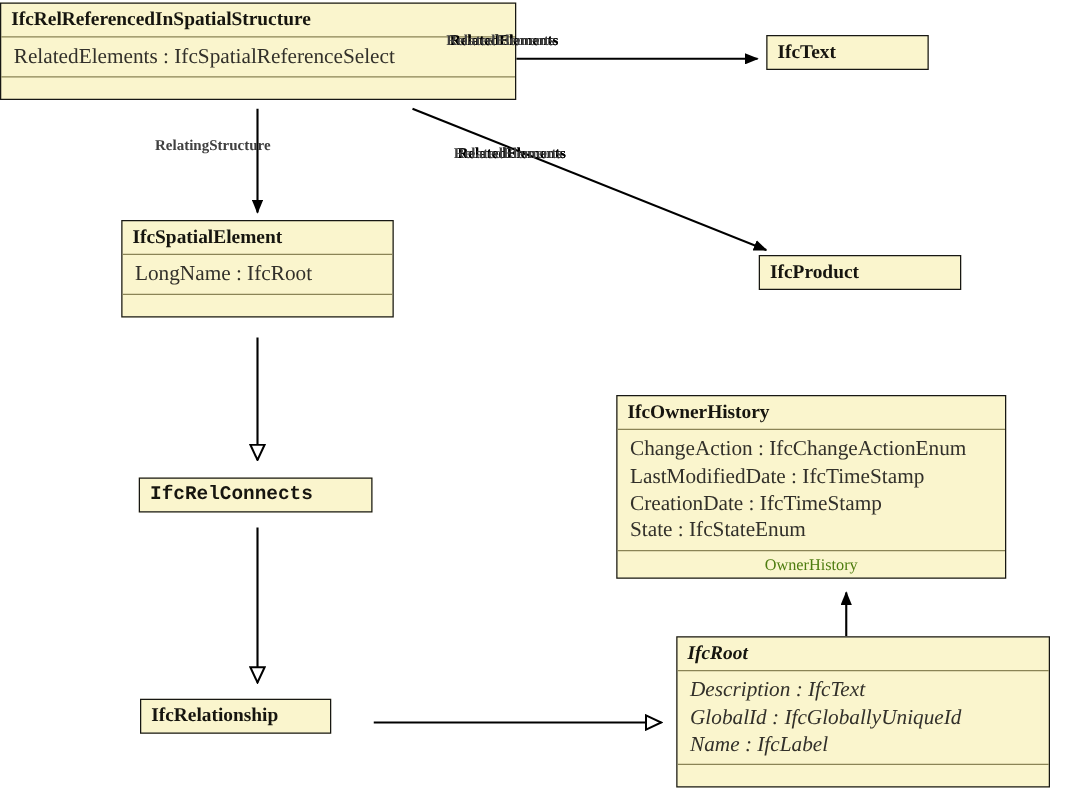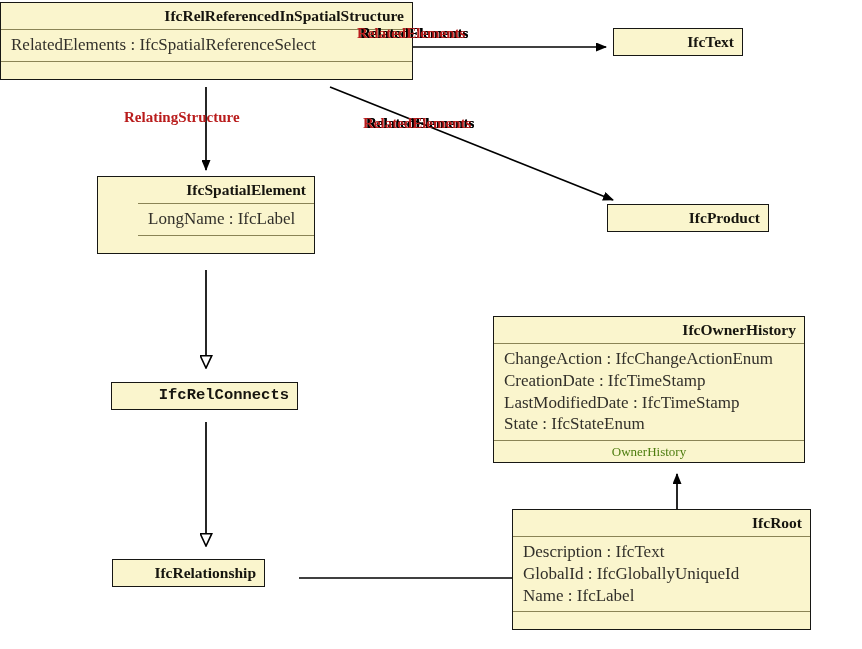--- a/index.html
+++ b/index.html
@@ -24,21 +24,21 @@
     pointer-events: none;
   }
   .uml-class {
     position: absolute;
     box-sizing: border-box;
     background: #faf5cd;
     border: 1.6px solid #171714;
     z-index: 5;
   }
   .uml-title {
-    text-align: right;
+    text-align: left;
     font-weight: bold;
     font-size: 15.5px;
     color: #16150f;
     padding: 4px 8px 5px 8px;
     line-height: 1.1;
     white-space: nowrap;
   }
   .uml-divider {
     border-top: 1.6px solid #8a8456;
   }
@@ -58,23 +58,23 @@
     text-align: center;
     font-size: 13px;
     color: #4d7c0f;
     height: 21px;
     line-height: 21px;
     white-space: nowrap;
     font-family: Liberation Serif, serif;
   }
   .edge-label {
     position: absolute;
-    font-size: 15px;
+    font-size: 12px;
     font-weight: bold;
-    color: #b91c1c;
+    color: #404040;
     white-space: nowrap;
     z-index: 9;
     line-height: 1;
   }
   .edge-label.doubled {
     text-shadow: 3px 0 0 #000000, 3px 0 0 #000000;
   }
 </style>
 </head>
 <body>
@@ -117,52 +117,52 @@
   </div>
 
   <div class="uml-class" style="left:613px; top:28px; width:130px;">
     <div class="uml-title">IfcText</div>
   </div>
 
   <div class="uml-class" style="left:607px; top:204px; width:162px;">
     <div class="uml-title">IfcProduct</div>
   </div>
 
-  <div class="uml-class" style="left:97px; top:176px; width:218px;padding-left:40px;">
+  <div class="uml-class" style="left:97px; top:176px; width:218px;">
     <div class="uml-title">IfcSpatialElement</div>
     <div class="uml-divider"></div>
     <div class="uml-attrs">
-      <div class="uml-attr">LongName : IfcLabel</div>
+      <div class="uml-attr">LongName : IfcRoot</div>
     </div>
     <div class="uml-divider"></div>
     <div class="uml-empty"></div>
   </div>
 
   <div class="uml-class" style="left:111px; top:382px; width:187px;font-family:Liberation Mono, monospace;">
     <div class="uml-title">IfcRelConnects</div>
   </div>
 
   <div class="uml-class" style="left:112px; top:559px; width:153px;">
     <div class="uml-title">IfcRelationship</div>
   </div>
 
   <div class="uml-class" style="left:493px; top:316px; width:312px;">
     <div class="uml-title">IfcOwnerHistory</div>
     <div class="uml-divider"></div>
     <div class="uml-attrs">
       <div class="uml-attr">ChangeAction : IfcChangeActionEnum</div>
+      <div class="uml-attr">LastModifiedDate : IfcTimeStamp</div>
       <div class="uml-attr">CreationDate : IfcTimeStamp</div>
-      <div class="uml-attr">LastModifiedDate : IfcTimeStamp</div>
       <div class="uml-attr">State : IfcStateEnum</div>
     </div>
     <div class="uml-divider"></div>
     <div class="uml-bottom-label">OwnerHistory</div>
   </div>
 
-  <div class="uml-class" style="left:512px; top:509px; width:299px;">
+  <div class="uml-class" style="left:541px; top:509px; width:299px;font-style:italic;">
     <div class="uml-title">IfcRoot</div>
     <div class="uml-divider"></div>
     <div class="uml-attrs">
       <div class="uml-attr">Description : IfcText</div>
       <div class="uml-attr">GlobalId : IfcGloballyUniqueId</div>
       <div class="uml-attr">Name : IfcLabel</div>
     </div>
     <div class="uml-divider"></div>
     <div class="uml-empty"></div>
   </div>

